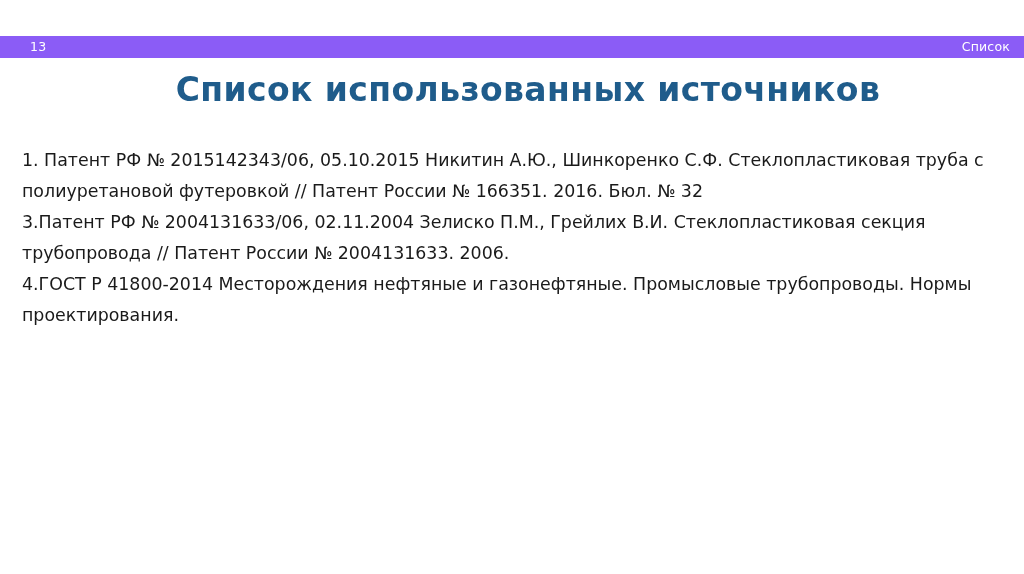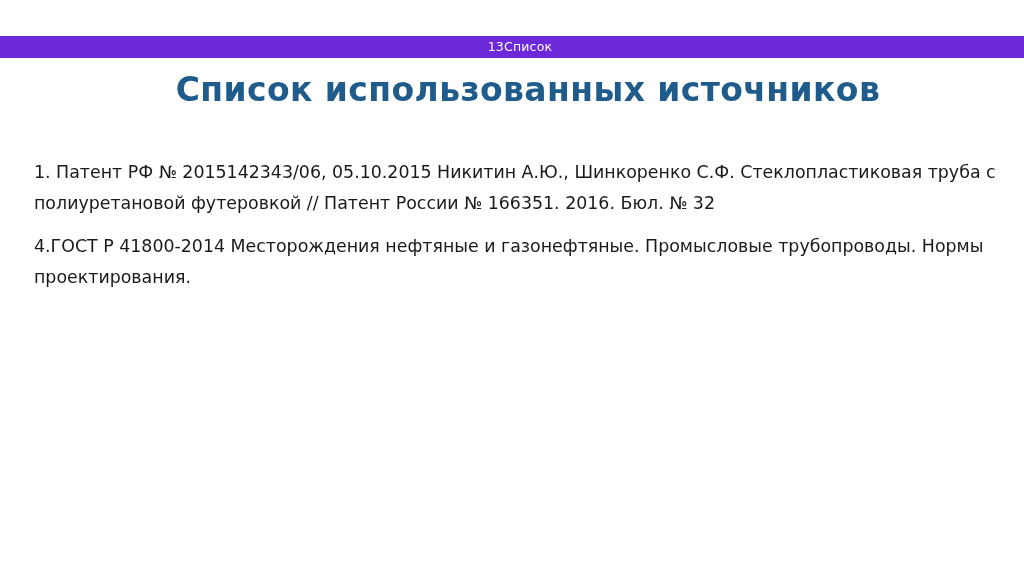--- a/index.html
+++ b/index.html
@@ -20,24 +20,24 @@
     background: #ffffff;
     box-sizing: border-box;
   }
   
   .topbar {
     position: absolute;
     left: 0;
     top: 36px;
     width: 1024px;
     height: 22px;
-    background: #6d28d9;
+    background: #8b5cf6;
     display: flex;
     align-items: center;
-    justify-content: center;
+    justify-content: space-between;
     box-sizing: border-box;
     padding: 0 14px 0 30px;
   }
   .topbar-left {
     color: #ffffff;
     font-size: 12.5px;
     line-height: 22px;
     letter-spacing: 0.2px;
   }
   .topbar-right {
@@ -63,21 +63,21 @@
   .body-block {
     position: absolute;
     left: 22px;
     top: 145px;
     width: 988px;
     color: #1a1a1a;
     font-size: 17.4px;
     line-height: 31px;
   }
   .body-block p {
-    margin: 12px;
+    margin: 0;
     padding: 0;
     text-align: left;
     white-space: normal;
   }
   
   .filler {
     position: absolute;
     left: 0;
     bottom: 0;
     width: 1024px;
@@ -92,17 +92,18 @@
 
   <div class="topbar">
     <span class="topbar-left">13</span>
     <span class="topbar-right">Список</span>
   </div>
 
   <div class="title">Список использованных источников</div>
 
   <div class="body-block">
     <p>1. Патент РФ № 2015142343/06, 05.10.2015 Никитин А.Ю., Шинкоренко С.Ф. Стеклопластиковая труба с полиуретановой футеровкой // Патент России № 166351. 2016. Бюл. № 32</p>
+    <p>3.Патент РФ № 2004131633/06, 02.11.2004 Зелиско П.М., Грейлих В.И. Стеклопластиковая секция трубопровода // Патент России № 2004131633. 2006.</p>
     <p>4.ГОСТ Р 41800-2014 Месторождения нефтяные и газонефтяные. Промысловые трубопроводы. Нормы проектирования.</p>
   </div>
 
   <div class="filler"></div>
 </div>
 
 </body></html>

